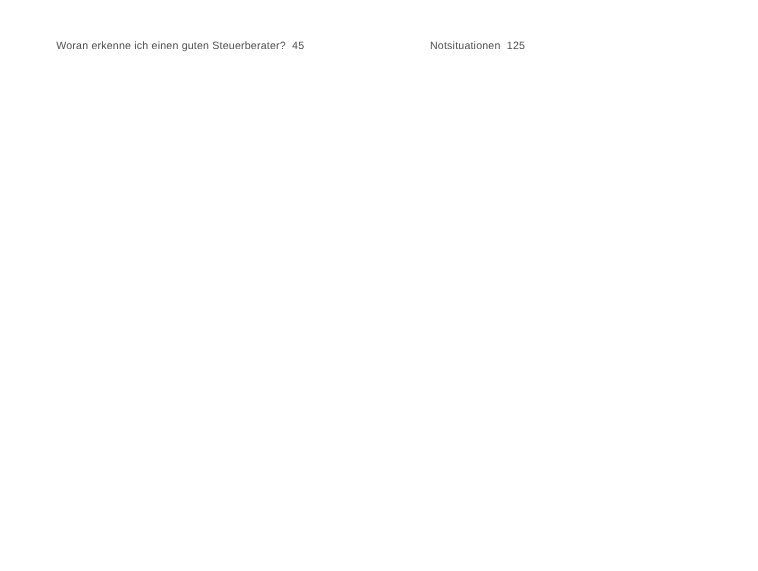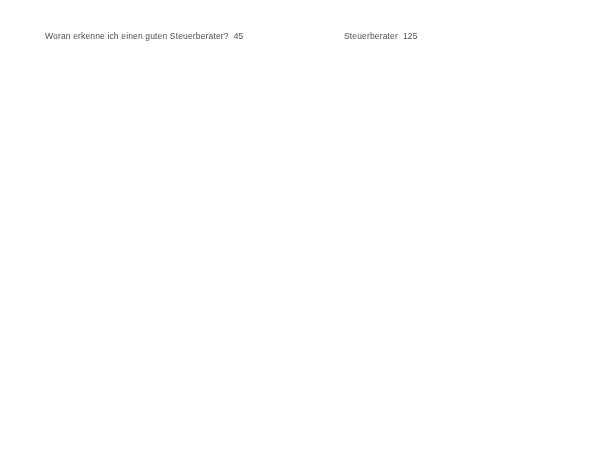--- a/index.html
+++ b/index.html
@@ -50,18 +50,18 @@
 <div class="page">
   <div class="columns">
     <div class="col">
         <div class="row">
           <span class="label">Woran erkenne ich einen guten Steuerberater?</span>
           <span class="page">45</span>
         </div>
       </div>
     <div class="col">
         <div class="row">
-          <span class="label">Steuerberater</span>
+          <span class="label">Notsituationen</span>
           <span class="page">125</span>
         </div>
       </div>
   </div>
 </div>
 
 </body></html>

